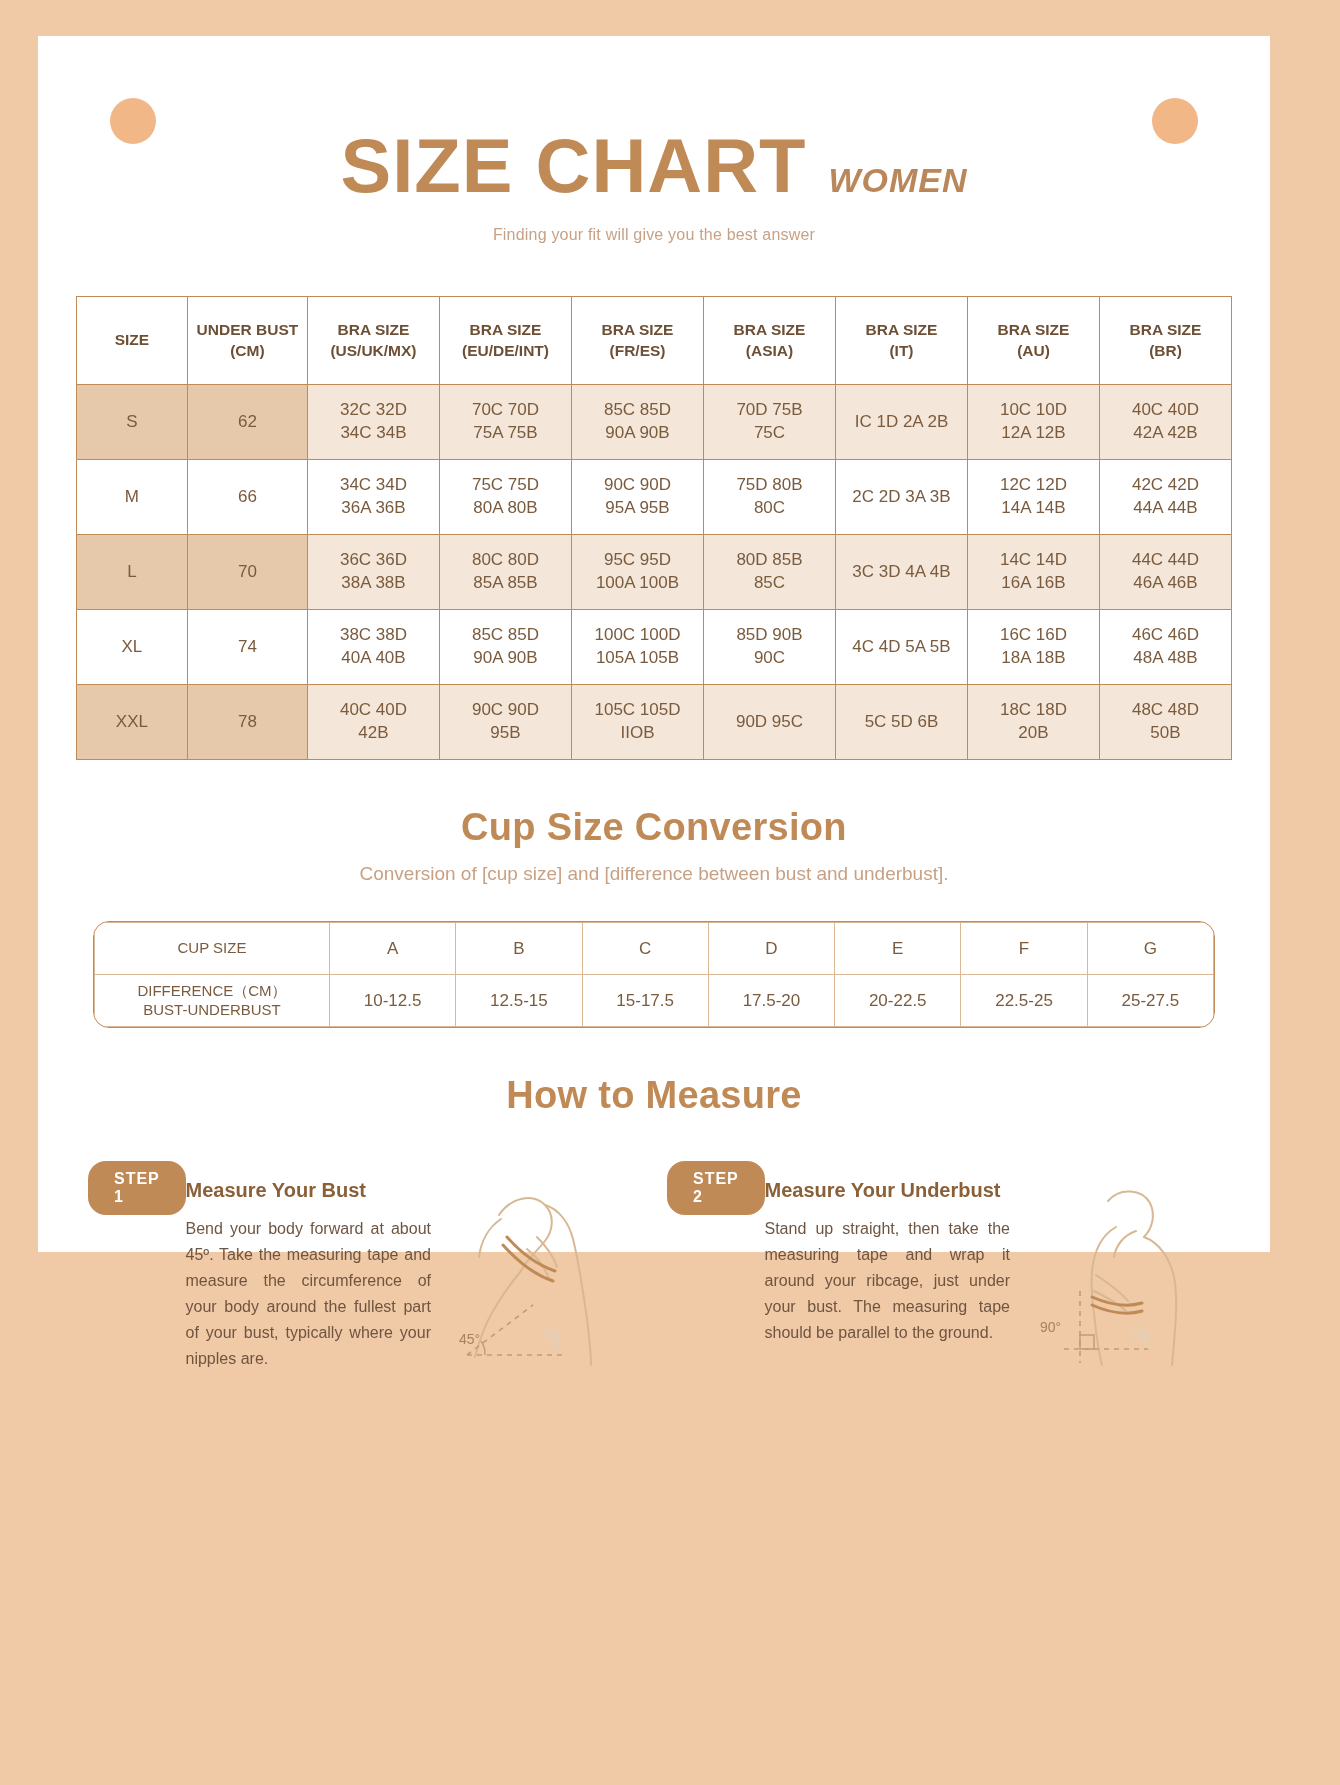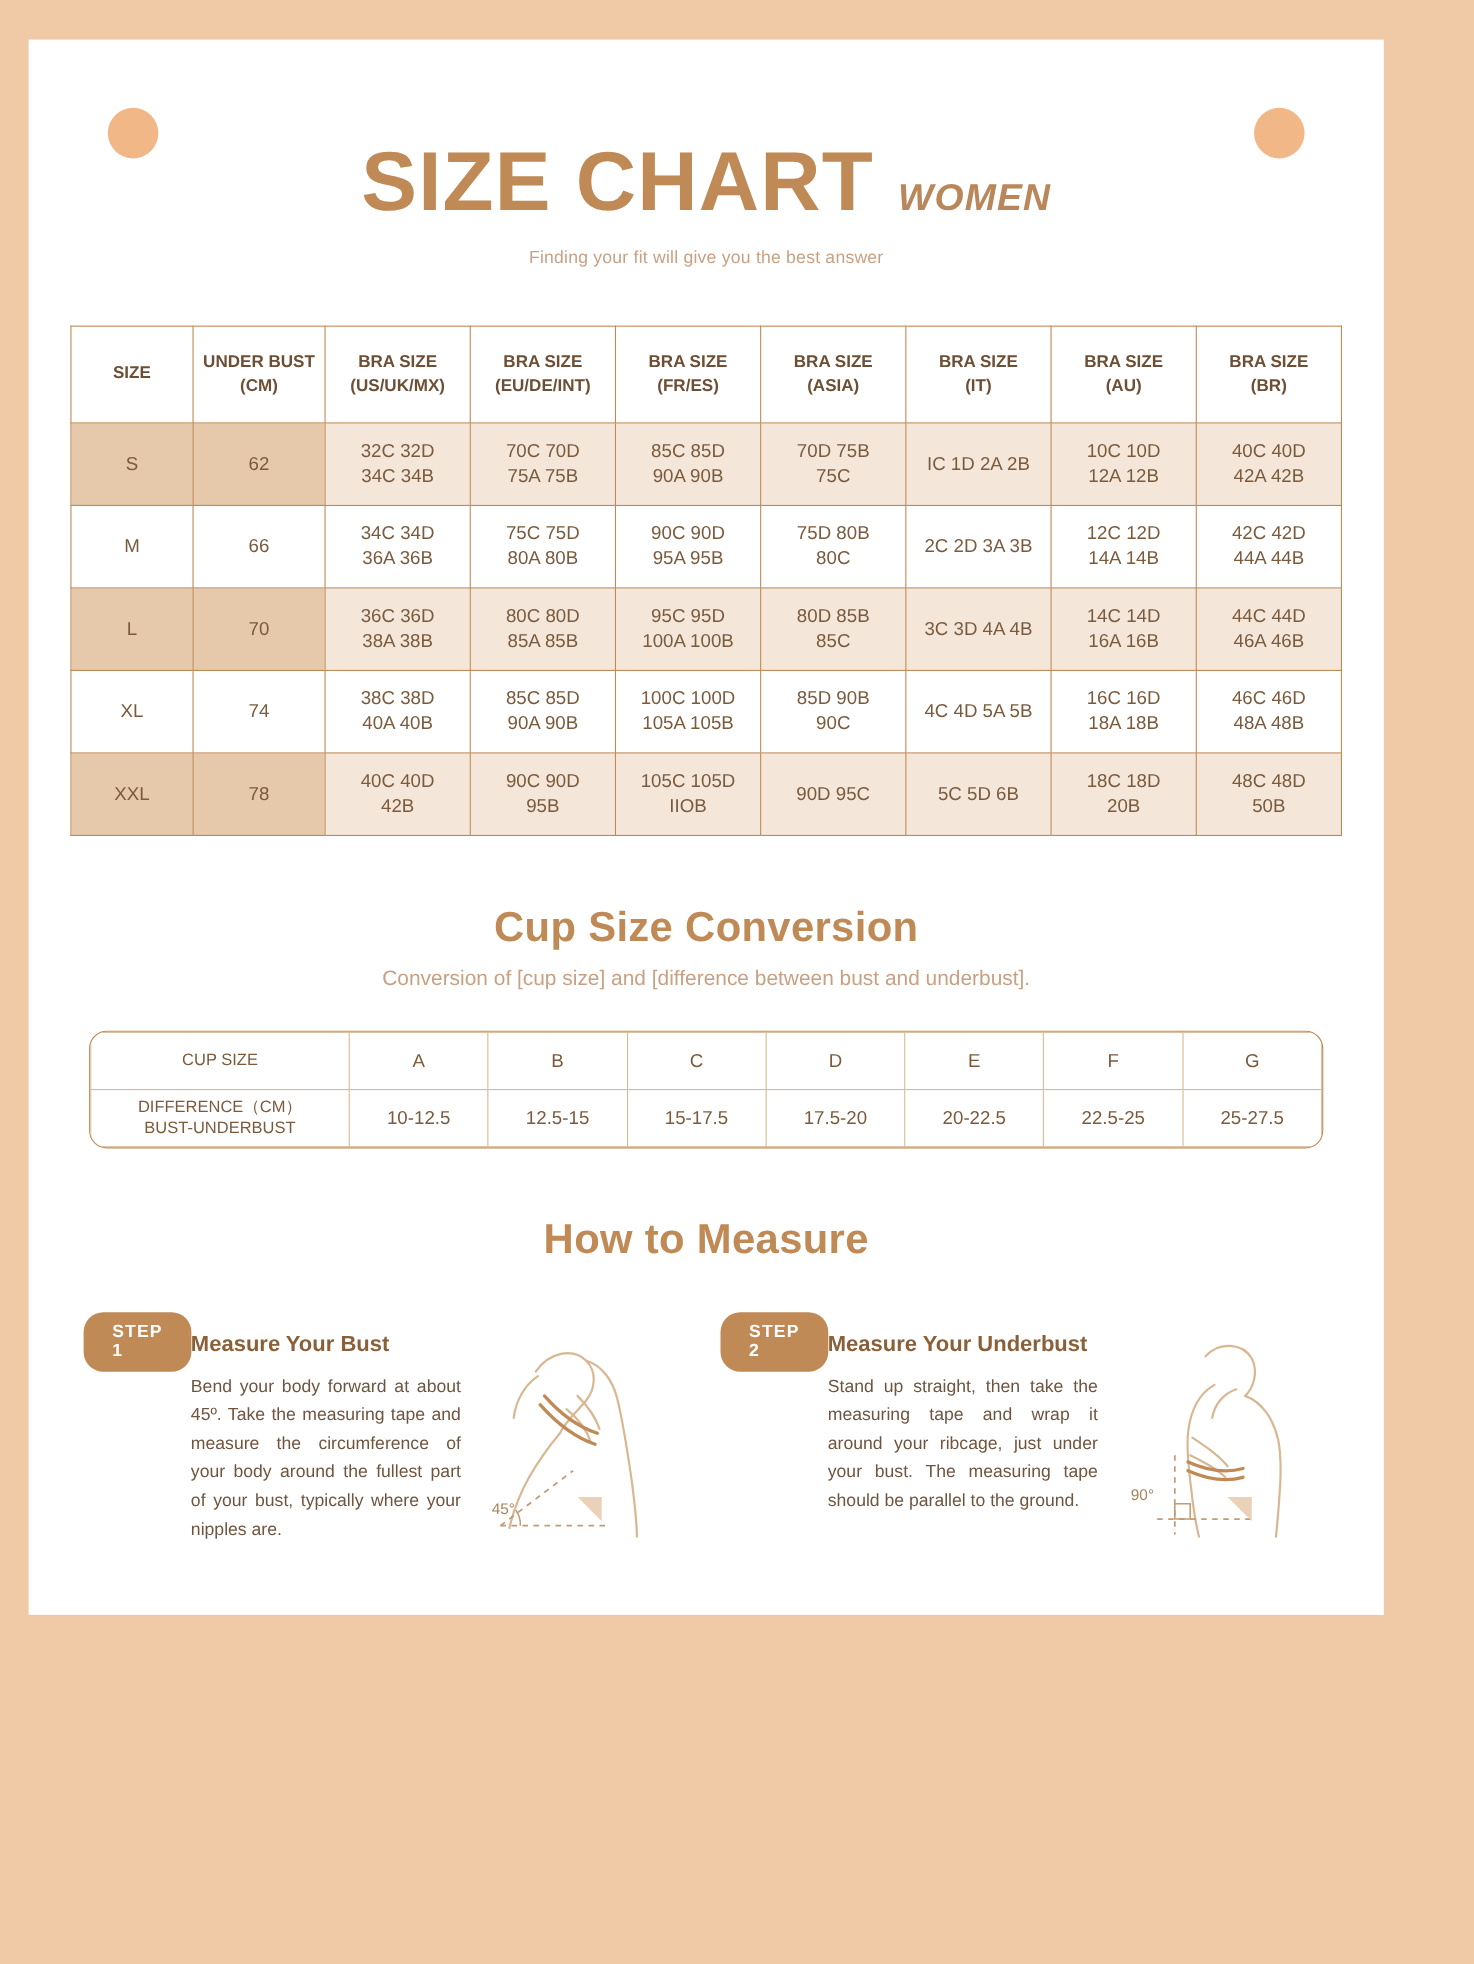--- a/index.html
+++ b/index.html
@@ -11,24 +11,24 @@
   }
   .page {
     width: 1340px;
     height: 1785px;
     position: relative;
     background: #f0c9a6;
     overflow: hidden;
   }
   .sheet {
     position: absolute;
-    left: 26px;
+    left: 38px;
     top: 36px;
     width: 1232px;
-    height: 1432px;
+    height: 1216px;
     background: #ffffff;
     box-shadow: 0 0 0 0 rgba(0,0,0,0);
   }
   .pin {
     position: absolute;
     width: 46px;
     height: 46px;
     border-radius: 50%;
     background: #f2b787;
   }
@@ -103,21 +103,21 @@
 
   .col-size { width: 9.6%; }
   .col-ub   { width: 10.4%; }
 
   
   .section-title {
     text-align: center;
     font-size: 38px;
     font-weight: bold;
     color: #c08a56;
-    margin-top: 62px;
+    margin-top: 46px;
     letter-spacing: 0.3px;
   }
   .section-sub {
     text-align: center;
     font-size: 19px;
     color: #c8a184;
     margin-top: 14px;
   }
   .cup-wrap {
     margin: 36px 55px 0 55px;

